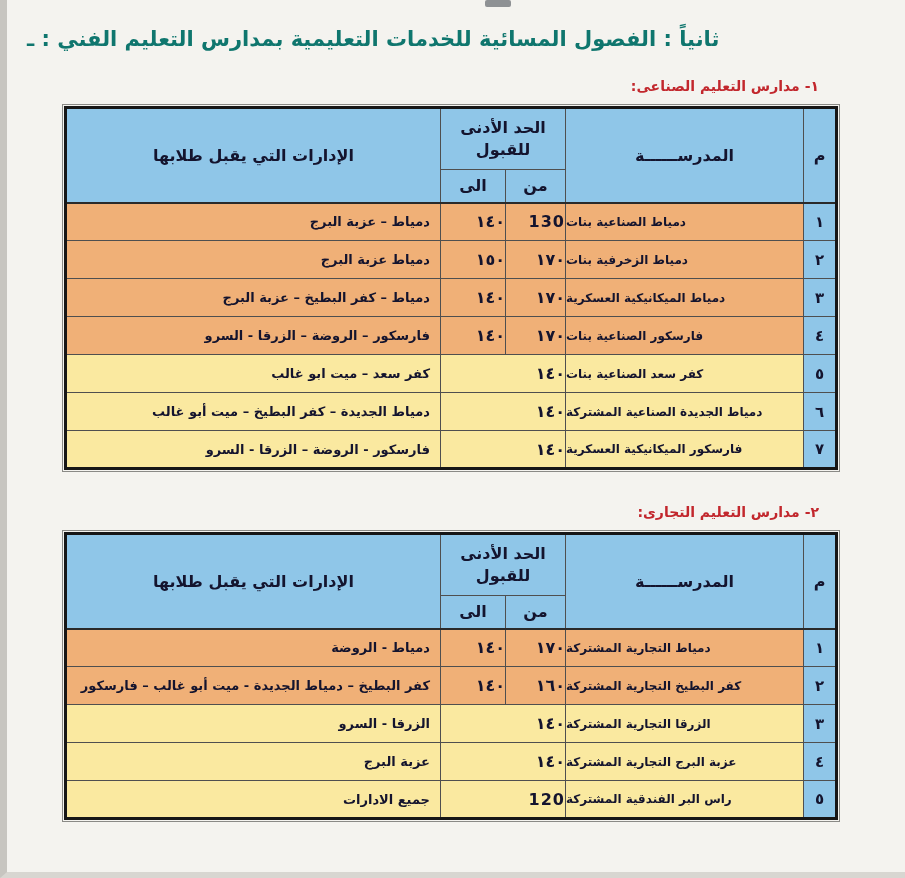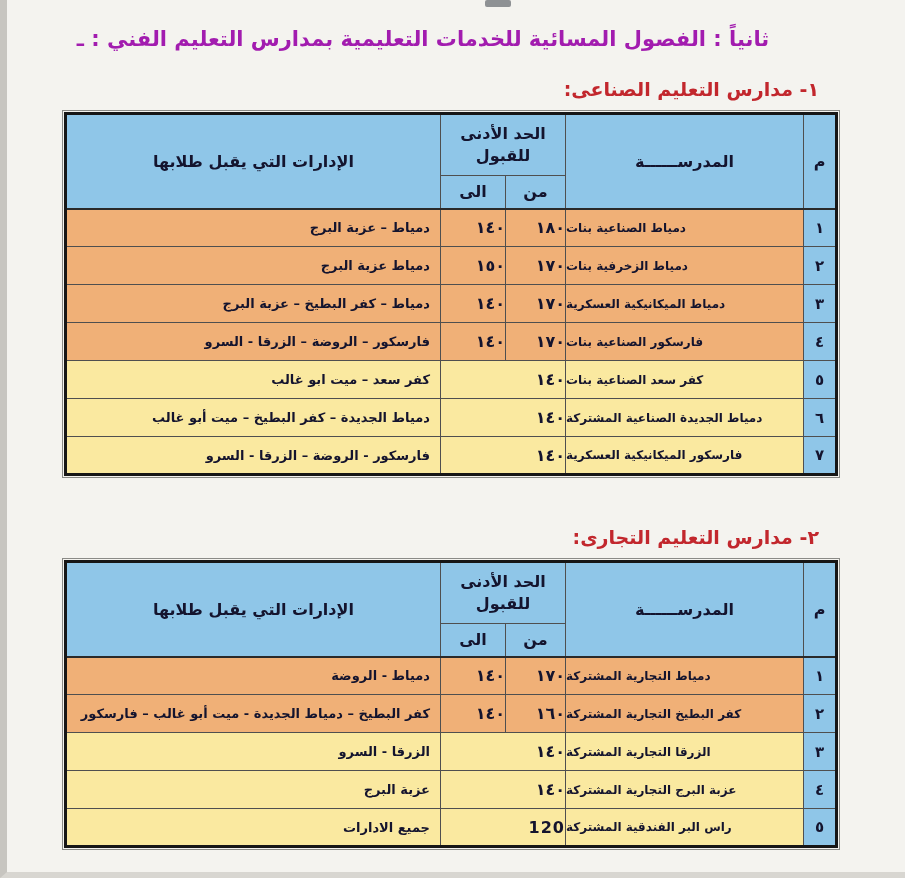--- a/index.html
+++ b/index.html
@@ -13,35 +13,35 @@
   }
   .page {
     position: relative;
     width: 905px; height: 878px;
     background: #f4f3ef;
     border-left: 7px solid #c7c5c0;
     border-bottom: 6px solid #d8d6d1;
   }
   .page-title {
     padding: 27px 86px 0 20px;
-    text-align: center;
+    text-align: left;
     font-size: 21px;
     font-weight: bold;
-    color: #a21caf;
+    color: #0f766e;
     letter-spacing: 0;
   }
   .section-title {
     padding: 0 86px 0 20px;
     margin-top: 27px;
     text-align: right;
-    font-size: 19px;
+    font-size: 14px;
     font-weight: bold;
     color: #c2272d;
   }
-  .section-title.second { margin-top: 50px; }
+  .section-title.second { margin-top: 34px; }
   table.data-table {
     width: 771px;
     margin: 12px 67px 0 67px;
     border-collapse: collapse;
     table-layout: fixed;
     border: 3px solid #161616;
     outline: 1px solid #8a8a86;
     outline-offset: 1px;
     background: #fff;
   }
@@ -125,21 +125,21 @@
       </tr>
       <tr class="sub-h">
         <th>من</th>
         <th>الى</th>
       </tr>
     </thead>
     <tbody>
       <tr class="row-orange">
         <td class="num">١</td>
         <td class="school">دمياط الصناعية بنات</td>
-        <td class="val">١٨٠</td>
+        <td class="val">130</td>
         <td class="val">١٤٠</td>
         <td class="admins">دمياط – عزبة البرج</td>
       </tr>
       <tr class="row-orange">
         <td class="num">٢</td>
         <td class="school">دمياط الزخرفية بنات</td>
         <td class="val">١٧٠</td>
         <td class="val">١٥٠</td>
         <td class="admins">دمياط عزبة البرج</td>
       </tr>

